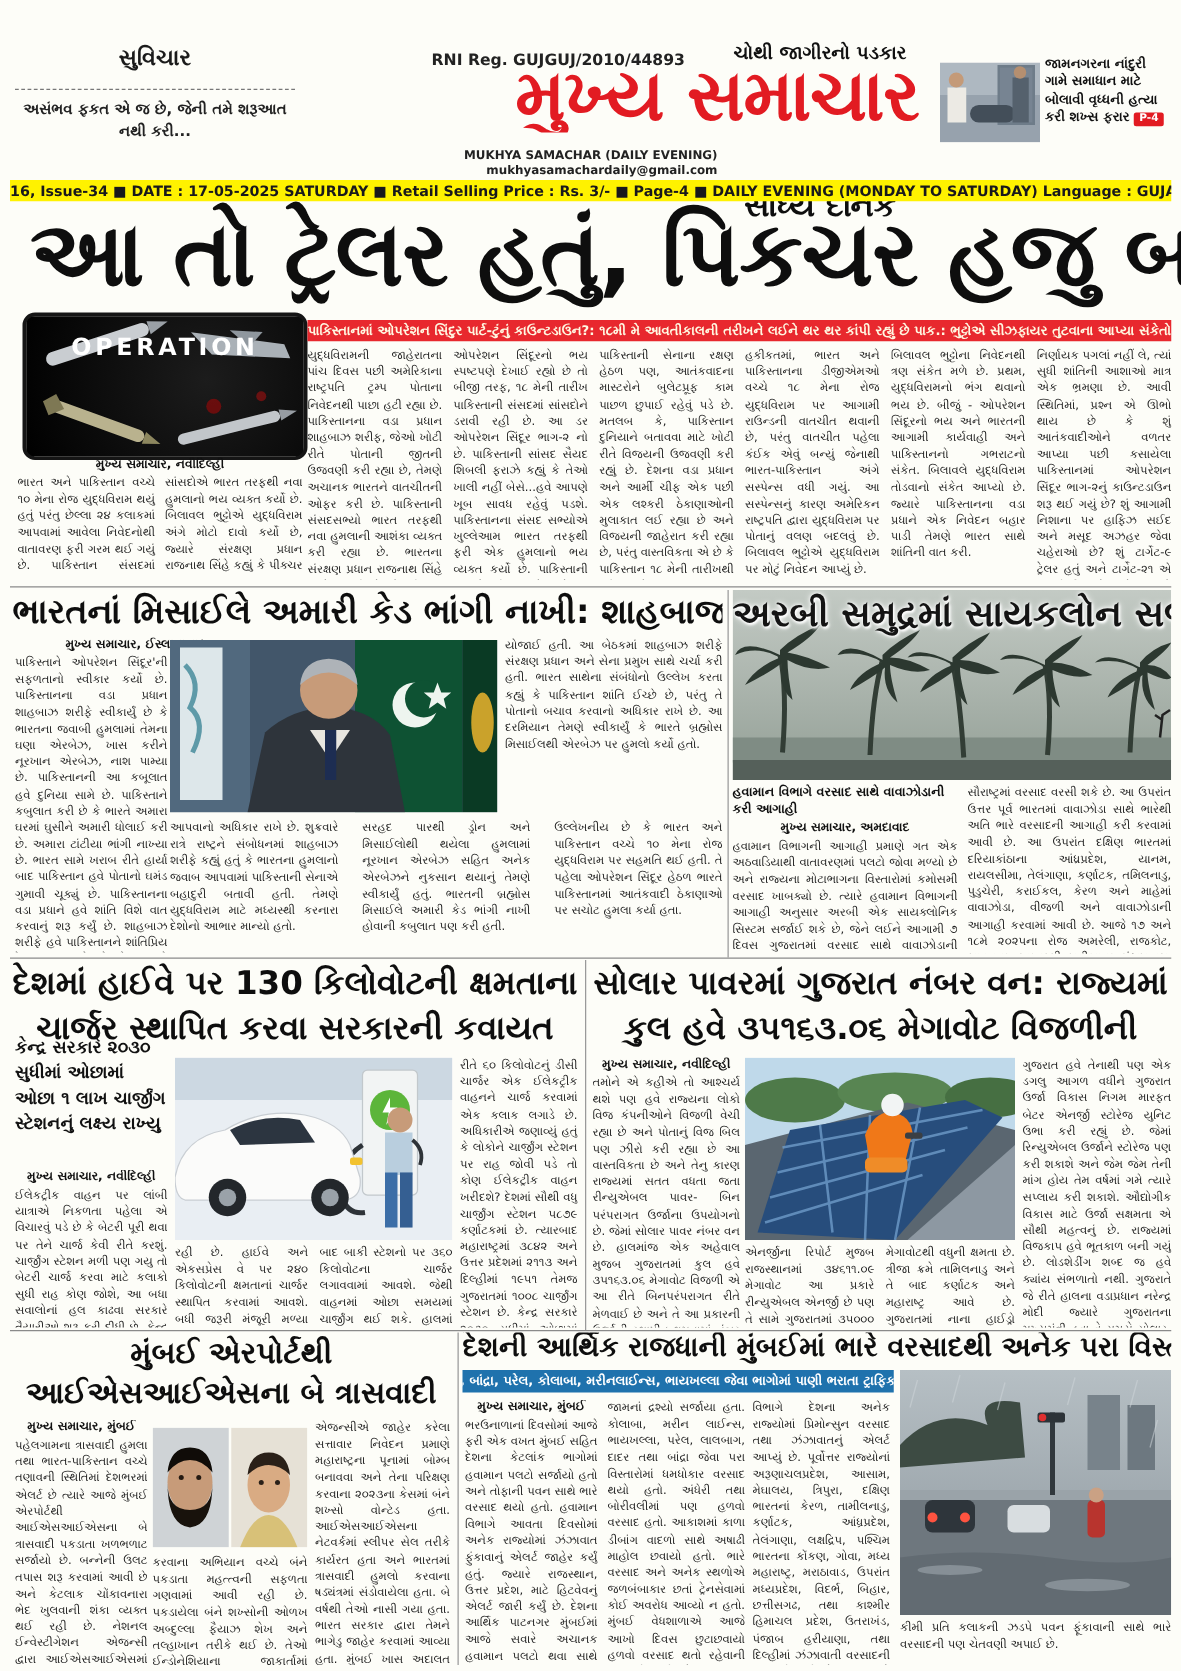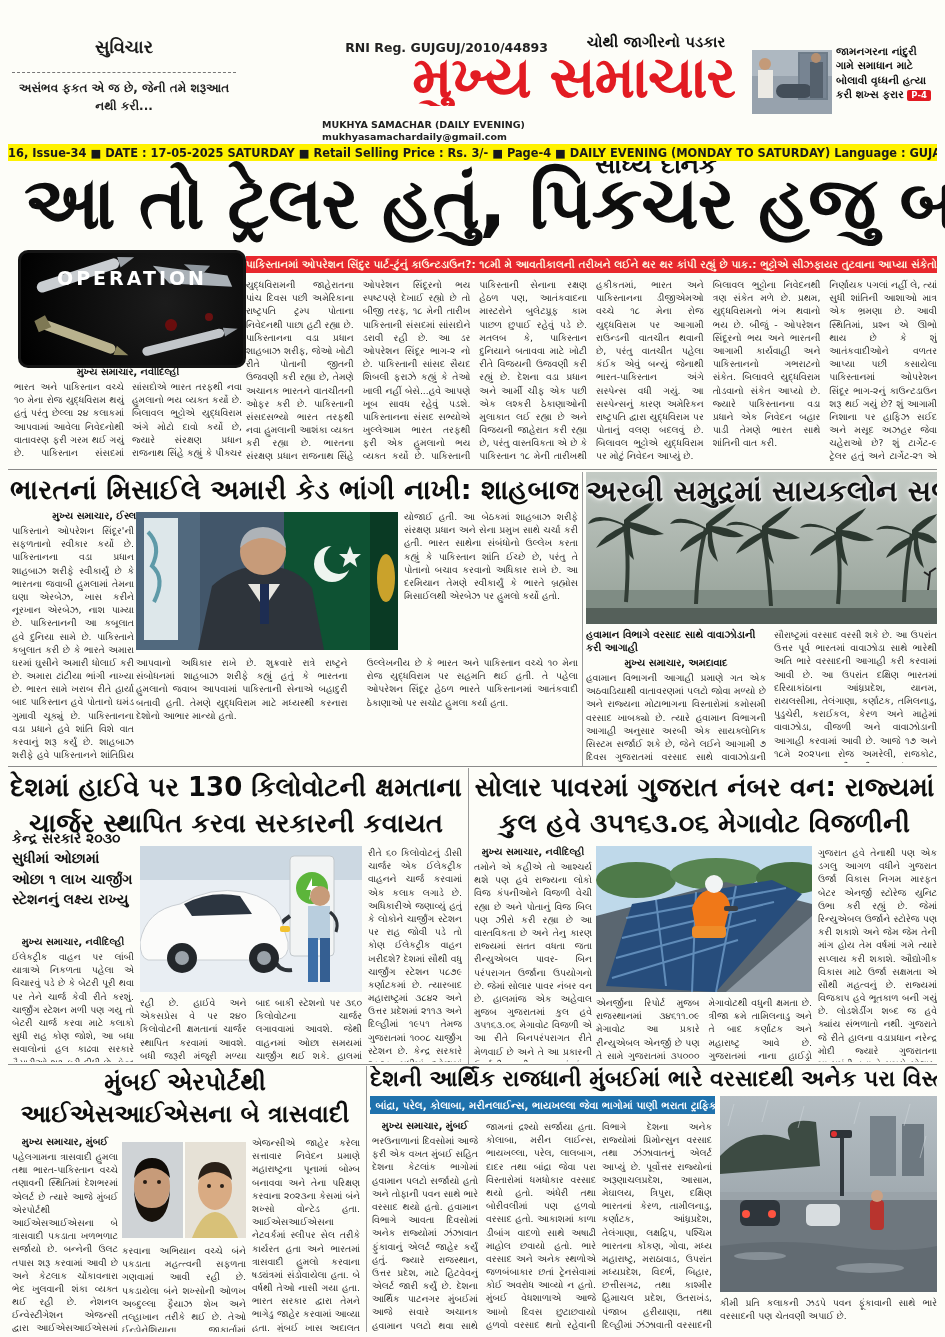--- a/index.html
+++ b/index.html
@@ -14,21 +14,21 @@
   .photo{position:absolute;overflow:hidden;}
   .photo svg{display:block;width:100%;height:100%;}
 
   
   .suvichar{left:12px;top:36px;width:224px;}
   .suvichar-title{font-size:18px;font-weight:bold;text-align:center;border-bottom:1px dashed #777;padding-bottom:14px;}
   .suvichar-quote{font-size:12px;text-align:center;line-height:1.5;margin-top:6px;font-weight:bold;color:#222;}
   .rni{left:248px;top:40px;width:300px;font-size:12.5px;font-weight:bold;color:#222;text-align:right;}
   .tagline{left:556px;top:33px;width:200px;font-size:15px;font-weight:bold;text-align:center;color:#111;}
   .masthead{left:243px;top:49px;width:492px;font-size:57px;font-weight:800;color:#e21b22;text-align:right;line-height:1.0;letter-spacing:-1px;white-space:nowrap;overflow:hidden;}
-  .msub{left:322px;top:119px;width:252px;font-size:9.5px;font-weight:bold;text-align:left;line-height:1.25;color:#222;}
+  .msub{left:322px;top:119px;width:252px;font-size:9.5px;font-weight:bold;text-align:right;line-height:1.25;color:#222;}
   .edition{left:576px;top:106px;width:160px;font-size:25px;font-weight:800;text-align:center;color:#0e0e0e;white-space:nowrap;margin-top:44px;}
   .promo{left:752px;top:40px;width:186px;height:102px;}
   .promo-txt{position:absolute;left:84px;top:4px;width:102px;font-size:10.6px;font-weight:bold;line-height:1.35;text-align:left;color:#111;}
   .pref{display:inline-block;background:#e21b22;color:#fff;font-size:8.5px;font-weight:bold;padding:0 4px;border-radius:2px;}
   .infobar{left:8px;top:144px;width:929px;height:17px;background:#fff200;display:flex;align-items:center;justify-content:center;
            font-size:11.4px;font-weight:bold;color:#18181c;white-space:nowrap;overflow:hidden;}
 
   
   .lead-headline{left:24px;top:160px;width:929px;height:86px;font-size:72px;line-height:86px;white-space:nowrap;letter-spacing:-1px;}
   .sindoor{left:18px;top:250px;width:222px;height:112px;background:radial-gradient(circle at 65% 45%,#1c1c1c,#000);border-radius:10px;border:3px solid #151515;overflow:hidden;}
@@ -197,20 +197,21 @@
       <polygon points="112,72 128,96 144,72" fill="#e8e6e0"></polygon>
       <rect x="124" y="72" width="9" height="40" fill="#1d2d52"></rect>
       <circle cx="127" cy="40" r="23" fill="#c79b79"></circle>
       <path d="M104,36 Q106,16 127,15 Q149,16 150,36 Q138,26 127,26 Q115,26 104,36 Z" fill="#aeb3b8"></path>
     </svg>
   </div>
 
   <div class="abs body-txt m-colr">યોજાઈ હતી. આ બેઠકમાં શાહબાઝ શરીફે સંરક્ષણ પ્રધાન અને સેના પ્રમુખ સાથે ચર્ચા કરી હતી. ભારત સાથેના સંબંધોનો ઉલ્લેખ કરતા કહ્યું કે પાકિસ્તાન શાંતિ ઈચ્છે છે, પરંતુ તે પોતાનો બચાવ કરવાનો અધિકાર રાખે છે. આ દરમિયાન તેમણે સ્વીકાર્યું કે ભારતે બ્રહ્મોસ મિસાઈલથી એરબેઝ પર હુમલો કર્યો હતો.</div>
   <div class="abs m-bottom">
     <div class="body-txt">આપવાનો અધિકાર રાખે છે. શુક્રવારે રાત્રે રાષ્ટ્રને સંબોધનમાં શાહબાઝ શરીફે કહ્યું હતું કે ભારતના હુમલાનો જવાબ આપવામાં પાકિસ્તાની સેનાએ બહાદુરી બતાવી હતી. તેમણે યુદ્ધવિરામ માટે મધ્યસ્થી કરનારા દેશોનો આભાર માન્યો હતો.</div>
+    <div class="body-txt">સરહદ પારથી ડ્રોન અને મિસાઈલોથી થયેલા હુમલામાં નૂરખાન એરબેઝ સહિત અનેક એરબેઝને નુકસાન થયાનું તેમણે સ્વીકાર્યું હતું. ભારતની બ્રહ્મોસ મિસાઈલે અમારી કેડ ભાંગી નાખી હોવાની કબુલાત પણ કરી હતી.</div>
     <div class="body-txt">ઉલ્લેખનીય છે કે ભારત અને પાકિસ્તાન વચ્ચે ૧૦ મેના રોજ યુદ્ધવિરામ પર સહમતિ થઈ હતી. તે પહેલા ઓપરેશન સિંદૂર હેઠળ ભારતે પાકિસ્તાનમાં આતંકવાદી ઠેકાણાઓ પર સચોટ હુમલા કર્યા હતા.</div>
   </div>
 
   <div class="vrule" style="left:582px;top:472px;height:294px;"></div>
 
   <div class="photo c-photo">
     <svg viewBox="0 0 351 152" preserveAspectRatio="none">
       <defs>
         <linearGradient id="sky" x1="0" y1="0" x2="0" y2="1">
           <stop offset="0" stop-color="#c3cac4"></stop>

